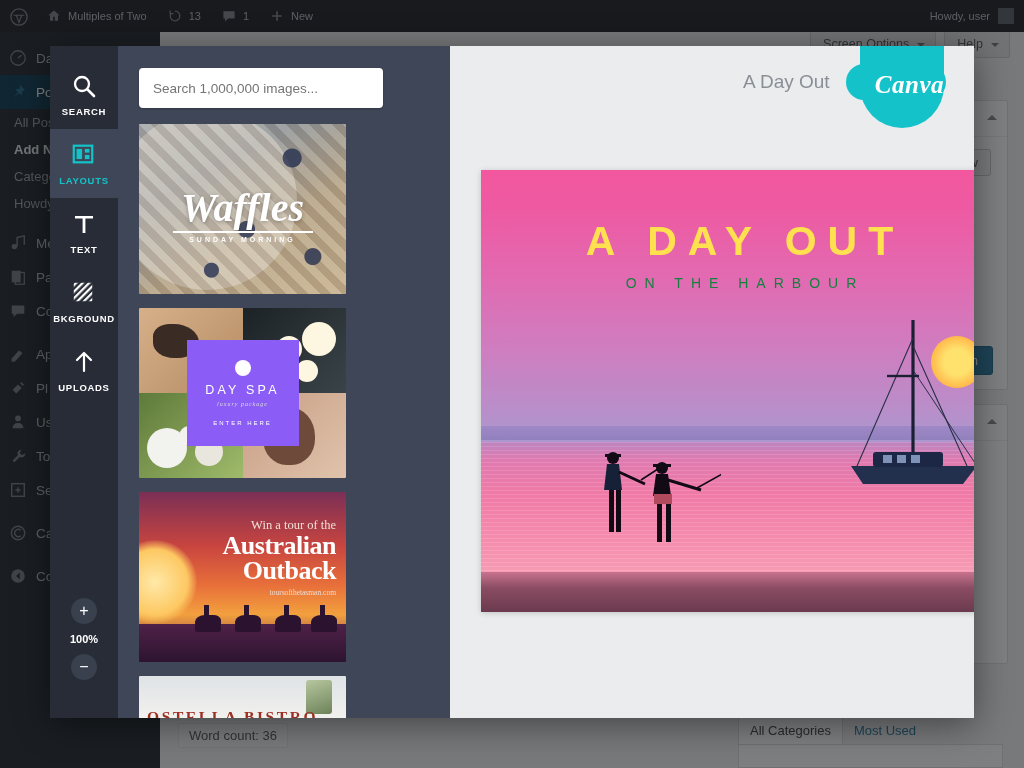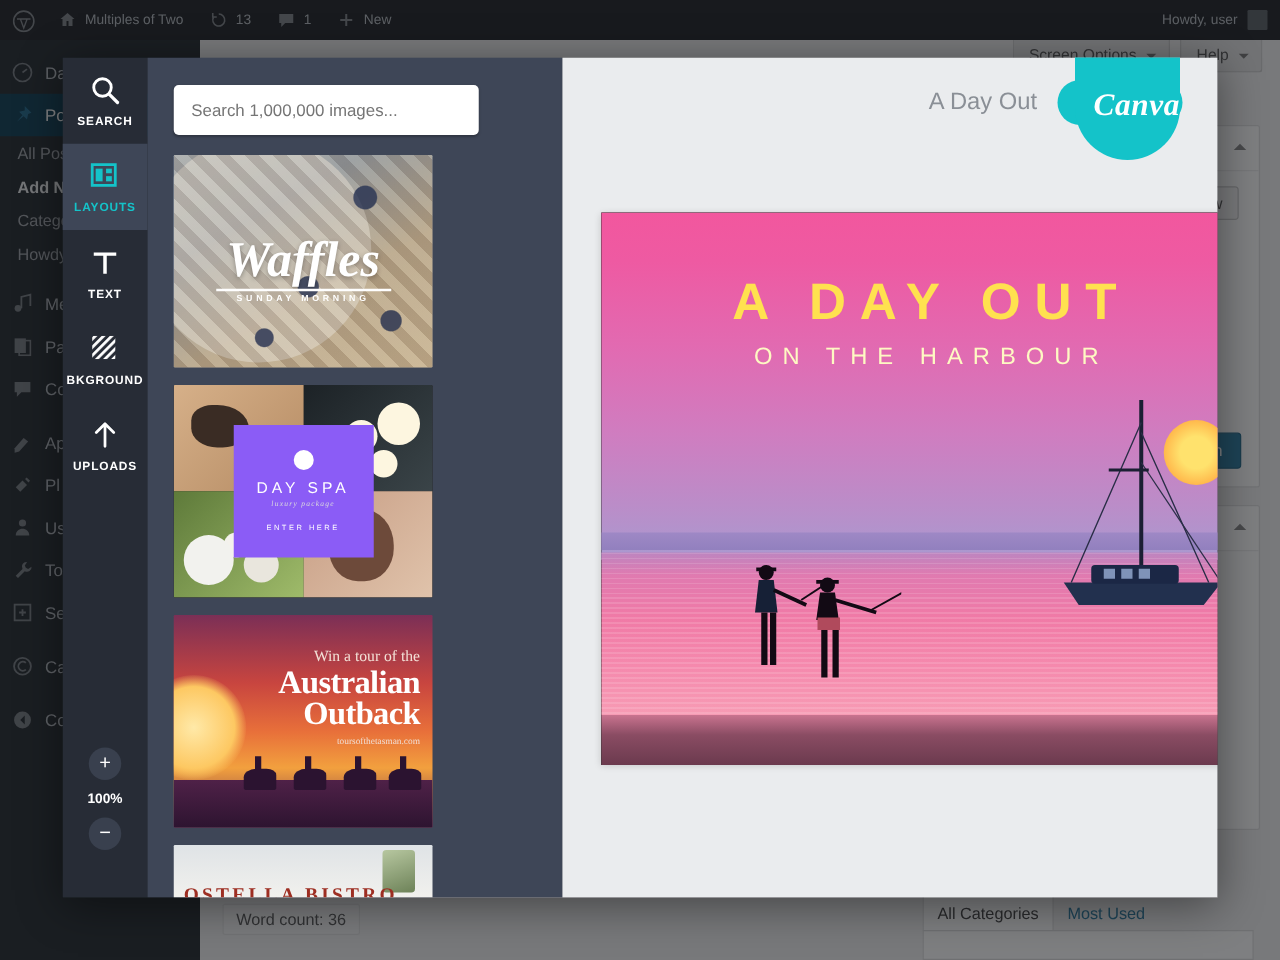--- a/index.html
+++ b/index.html
@@ -92,21 +92,21 @@
   }
 
   
   .canva {
     position: absolute; left: 50px; top: 46px; width: 924px; height: 672px;
     z-index: 7; display: flex; overflow: hidden;
     box-shadow: 0 6px 34px rgba(0,0,0,.45);
   }
   .rail {
     width: 68px; background: #272c36; flex: 0 0 68px;
-    display: flex; flex-direction: column; align-items: center; 
+    display: flex; flex-direction: column; align-items: center; padding-top: 14px;
     position: relative;
   }
   .rail-item {
     width: 68px; padding: 13px 0 12px; display: flex; flex-direction: column;
     align-items: center; gap: 7px; color: #fff;
   }
   .rail-item.active { background: #3e4657; color: #14c3c9; }
   .rail-label { font-size: 9.5px; letter-spacing: .7px; font-weight: bold; }
   .rail-ic { width: 26px; height: 26px; }
   .zoom-box {
@@ -245,21 +245,21 @@
     background: linear-gradient(180deg,#9b86c4,#8d7cbb); opacity: .85; }
   .sea { position: absolute; left: 0; right: 0; top: 61.5%; bottom: 9%;
     background: linear-gradient(180deg,#bd85c0 0%,#e07ab0 14%,#f07aa6 40%,#f589ad 70%,#f79bb4 100%); }
   .shimmer { position: absolute; inset: 0;
     background: repeating-linear-gradient(180deg, rgba(255,255,255,.13) 0 1px, rgba(0,0,0,0) 1px 4px); }
   .beach { position: absolute; left: 0; right: 0; bottom: 0; height: 9%;
     background: linear-gradient(180deg,#c9738f 0%,#8a4c63 40%,#6b3a4e 100%); }
 
   .design-text { position: absolute; left: 0; right: 0; top: 50px; text-align: center; z-index: 3; }
   .d-title { font-size: 41px; font-weight: bold; color: #ffe14f; letter-spacing: 11px; line-height: 1.05; }
-  .d-sub { font-size: 19px; color: #fef9c3; letter-spacing: 8px; margin-top: 12px; }
+  .d-sub { font-size: 14px; color: #15803d; letter-spacing: 8px; margin-top: 12px; }
   .d-script {
     font-family: "Liberation Serif", serif; font-style: italic; font-weight: bold;
     font-size: 21px; color: #ffe14f; margin-top: 14px; letter-spacing: .6px;
   }
 
   .boat { position: absolute; right: 12px; bottom: 96px; width: 170px; height: 200px; z-index: 2; }
   .fisher { position: absolute; bottom: 58px; z-index: 2; }
 
   svg { display: block; }
 </style>

